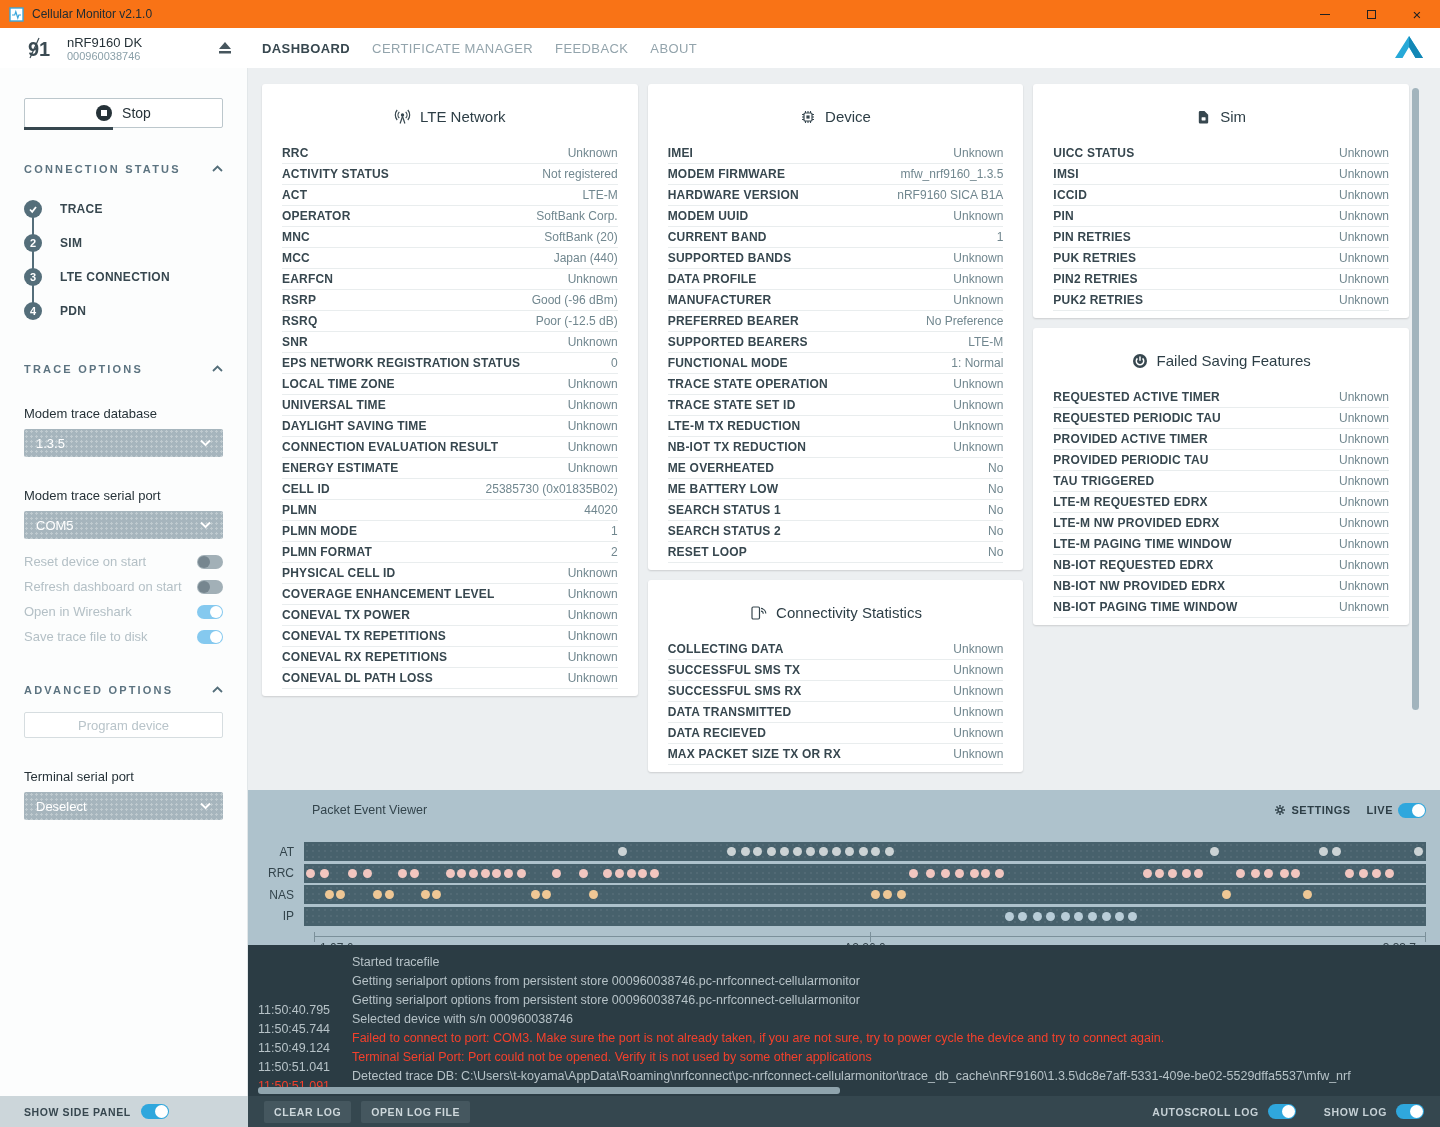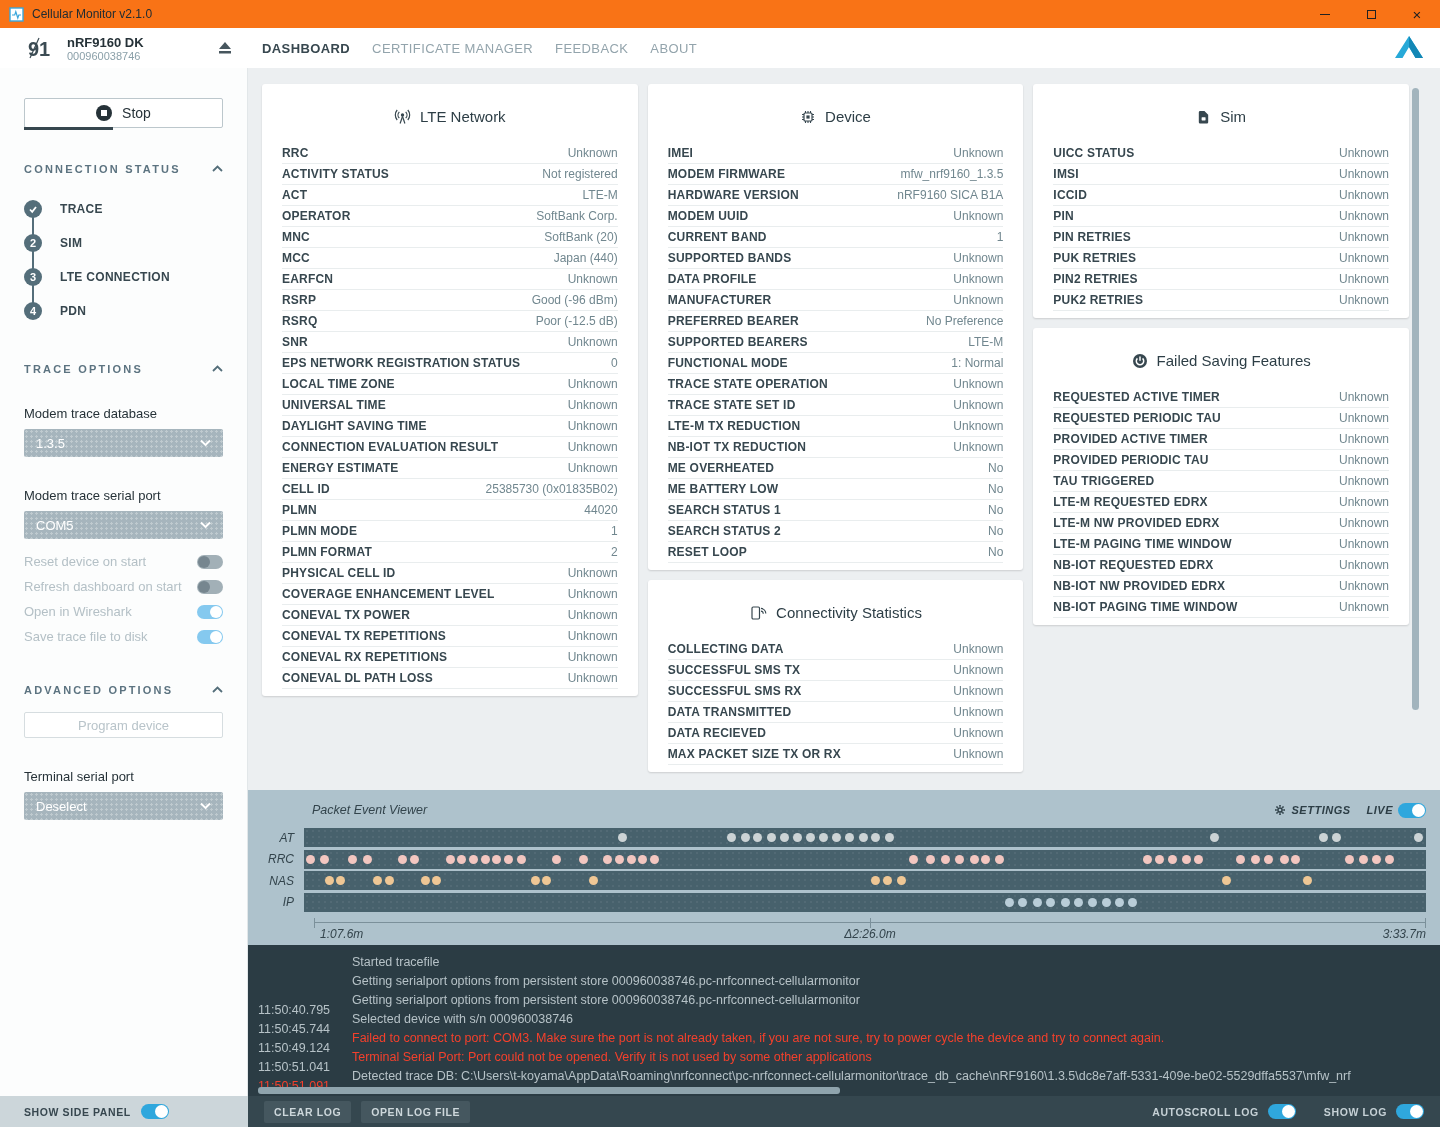--- a/index.html
+++ b/index.html
@@ -11,21 +11,21 @@
   .titlebar { position:absolute; top:0; left:0; right:0; height:28px; background:#f97316; display:flex; align-items:center; padding-left:9px; gap:8px; font-size:12px; color:#202c32; }
   .winbtns { margin-left:auto; display:flex; height:28px; }
   .wbtn { width:46px; height:28px; display:flex; align-items:center; justify-content:center; color:#222; }
   .min-glyph { width:10px; border-top:1px solid #222; }
   .max-glyph { width:9px; height:9px; border:1px solid #222; }
   .close-glyph { font-size:15px; line-height:1; }
 
   
   .header { position:absolute; top:28px; left:0; right:0; height:40px; background:#fff; display:flex; }
   .device-select { width:248px; position:relative; display:flex; align-items:center; padding-left:26px; gap:13px; }
-  .dev-name { font-size:13px; font-weight:700; color:#263238; line-height:15px; }
+  .dev-name { font-size:13px; font-weight:400; color:#263238; line-height:15px; }
   .dev-serial { font-size:11px; color:#8ba0a9; }
   .eject { position:absolute; right:16px; top:12px; }
   .nav { flex:1; display:flex; align-items:center; gap:22px; padding-left:14px; }
   .nav-tab { font-size:13px; color:#93a4ac; letter-spacing:.4px; cursor:default; }
   .nav-tab.active { color:#37474f; font-weight:700; }
   .logo { position:absolute; right:15px; top:34px; }
 
   
   .sidebar { position:absolute; top:68px; left:0; width:248px; bottom:31px; background:#fcfdfd; border-right:1px solid #e2e7e9; padding:30px 24px 0; font-size:13px; }
   .stopbtn { position:relative; height:30px; border:1px solid #bcc7cc; border-radius:2px; background:#fff; display:flex; align-items:center; justify-content:center; gap:10px; font-size:14px; color:#263238; }
@@ -56,25 +56,25 @@
   .cards { position:absolute; top:16px; left:14px; right:31px; display:flex; gap:10px; align-items:flex-start; }
   .col { flex:1; min-width:0; display:flex; flex-direction:column; gap:10px; }
   .card { background:#fff; border-radius:3px; box-shadow:0 1px 2px rgba(0,0,0,.14); padding-bottom:7px; }
   .card-title { display:flex; align-items:center; justify-content:center; gap:9px; padding:24px 16px 18px; font-size:15px; color:#2d3e46; }
   .crow { display:flex; justify-content:space-between; align-items:center; height:21px; margin:0 20px; border-bottom:1px solid #e9edee; font-size:12px; white-space:nowrap; }
   .cl { font-weight:700; color:#37474f; letter-spacing:.2px; }
   .cv { color:#71878f; text-align:right; }
   .vscroll { position:absolute; right:21px; top:20px; width:7px; height:622px; border-radius:4px; background:#a2b4bd; }
 
   
-  .packet { position:absolute; left:0; right:0; top:722px; height:155px; background:#aec2cc; padding:10px 14px 11px 0;font-style:italic; }
+  .packet { position:absolute; left:0; right:0; top:722px; height:155px; background:#aec2cc; padding:10px 14px 11px 0; }
   .pv-head { display:flex; align-items:center; height:20px; margin-left:64px; font-size:12.5px; color:#33444c; }
   .pv-controls { margin-left:auto; display:flex; align-items:center; gap:16px; }
   .pv-lab { display:flex; align-items:center; gap:5px; font-size:11px; font-weight:700; letter-spacing:.5px; color:#2d3e46; }
-  .tracks { margin-top:7px; }
+  .tracks { margin-top:21px; }
   .track-row { display:flex; align-items:center; height:21.5px; }
   .track-label { width:56px; text-align:right; padding-right:10px; font-size:12px; color:#33444c; flex:none; }
   .track-bar { position:relative; flex:1; height:19px; background:#47616c;
     background-image:radial-gradient(rgba(255,255,255,.06) 1px, transparent 1.2px); background-size:6px 6px; }
   .dot { position:absolute; top:5px; width:9px; height:9px; border-radius:50%; margin-left:-4px; }
   .axis { position:relative; margin-left:66px; margin-top:9px; height:26px; border-top:1px solid #7b909a; font-size:12px; color:#33444c; }
   .tick { position:absolute; top:-5px; width:1px; height:10px; background:#7b909a; }
   .ax-start { position:absolute; left:6px; top:4px; }
   .ax-delta { position:absolute; left:50%; transform:translateX(-50%); top:4px; }
   .ax-end { position:absolute; right:0; top:4px; }

